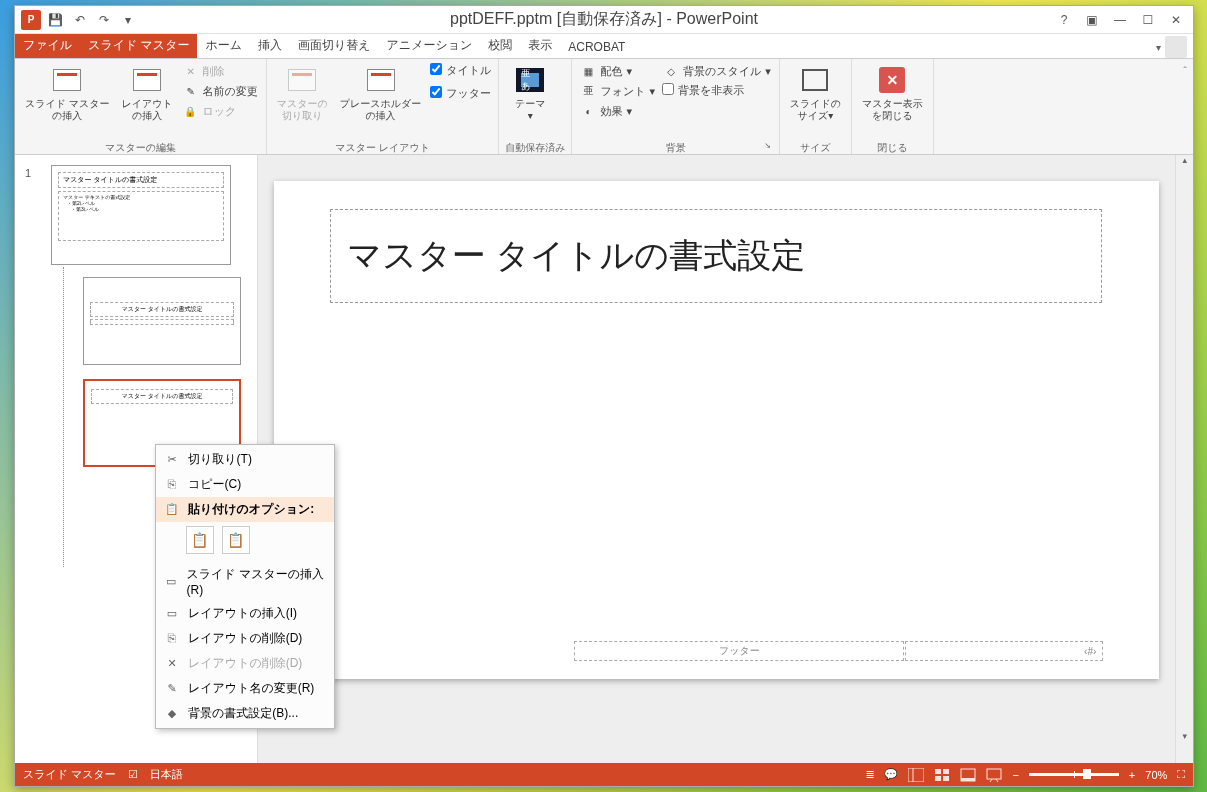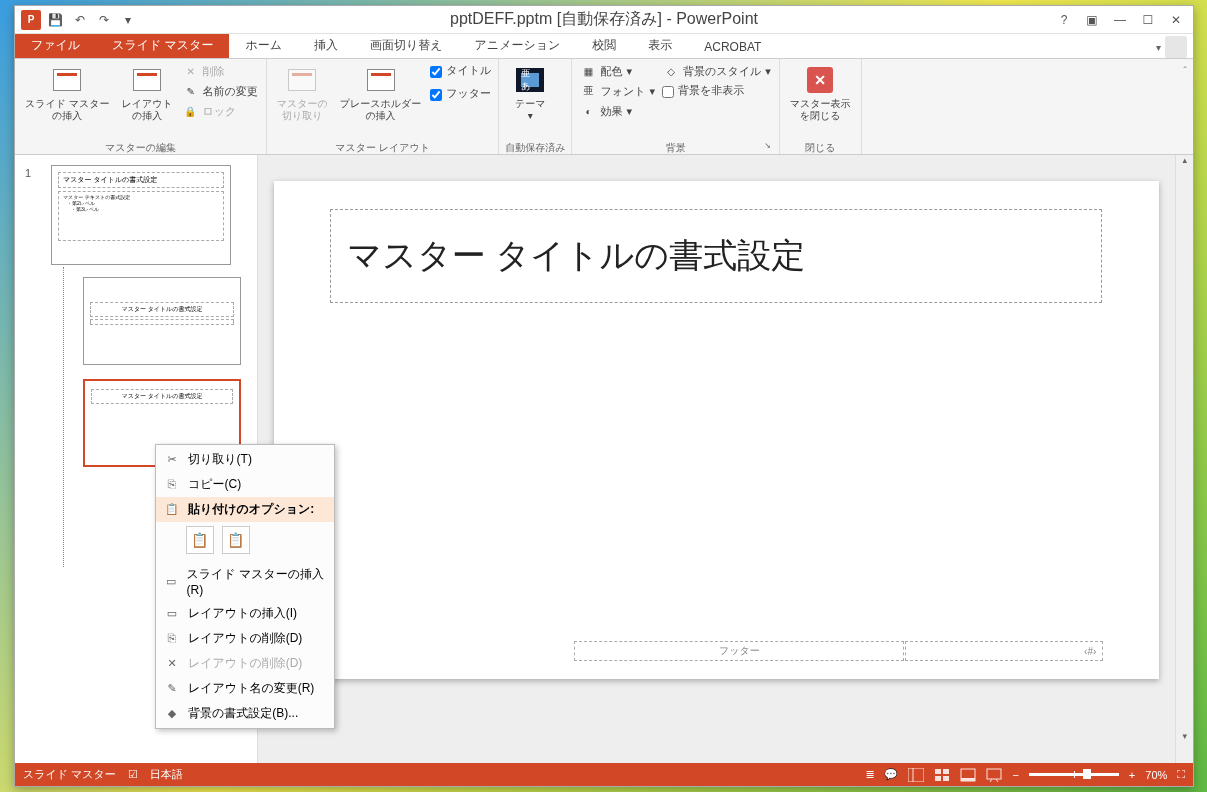--- a/index.html
+++ b/index.html
@@ -6,36 +6,36 @@
 body { background:linear-gradient(135deg,#3a9de0,#f0e850,#5fb845); width:1207px; height:792px; overflow:hidden; position:relative; }
 .window { position:absolute; top:5px; left:14px; width:1180px; height:782px; background:#fff; border:1px solid #aaa; box-shadow:0 3px 10px rgba(0,0,0,0.3); display:flex; flex-direction:column; }
 .titlebar { height:28px; background:#fff; display:flex; align-items:center; position:relative; border-bottom:1px solid #e1e1e1; }
 .qat { display:flex; align-items:center; gap:6px; padding-left:6px; }
 .app-icon { width:20px; height:20px; background:#d24726; color:#fff; font-size:10px; font-weight:bold; display:flex; align-items:center; justify-content:center; border-radius:2px; }
 .qat-btn { width:18px; height:18px; display:flex; align-items:center; justify-content:center; cursor:pointer; color:#555; font-size:12px; }
 .title-text { position:absolute; left:50%; transform:translateX(-50%); font-size:16px; color:#444; }
 .win-controls { margin-left:auto; display:flex; gap:2px; padding-right:4px; }
 .win-btn { width:26px; height:20px; display:flex; align-items:center; justify-content:center; cursor:pointer; color:#555; font-size:12px; }
 .ribbon-tabs { height:25px; background:#fff; display:flex; align-items:flex-end; padding-left:0; border-bottom:1px solid #ccc; }
-.tab { padding:4px 16px; font-size:12px; color:#444; cursor:pointer;margin-top:45px; }
+.tab { padding:4px 8px; font-size:12px; color:#444; cursor:pointer;margin-top:45px; }
 .tab.file { background:#d24726; color:#fff; height:25px; display:flex; align-items:center; }
 .tab.active { background:#d24726; color:#fff; }
 .tab-right { margin-left:auto; display:flex; align-items:center; gap:4px; padding-right:6px; }
 .avatar { width:22px; height:22px; background:#e6e6e6; border-radius:2px; }
 .ribbon { height:96px; background:#f5f5f5; border-bottom:1px solid #ccc; display:flex; font-size:11px; color:#444; }
 .group { border-right:1px solid #ddd; padding:3px 6px 1px; display:flex; flex-direction:column; }
 .group-content { flex:1; display:flex; gap:4px; align-items:flex-start; }
 .group-label { font-size:10px; color:#666; text-align:center; padding-top:2px; height:14px; }
 .big-btn { display:flex; flex-direction:column; align-items:center; gap:2px; padding:2px 4px; cursor:pointer; min-width:50px; }
 .big-btn .ico { width:32px; height:32px; display:flex; align-items:center; justify-content:center; }
 .big-btn .lbl { font-size:10px; text-align:center; line-height:12px; }
 .small-btns { display:flex; flex-direction:column; gap:2px; }
 .small-btn { display:flex; align-items:center; gap:4px; padding:1px 2px; cursor:pointer; font-size:11px; white-space:nowrap; }
 .small-btn .ico { width:16px; height:16px; display:flex; align-items:center; justify-content:center; font-size:10px; }
-.chk { display:flex; align-items:flex-end; gap:4px; font-size:11px; padding:1px; }
+.chk { display:flex; align-items:flex-start; gap:4px; font-size:11px; padding:1px; }
 .chk input { width:12px; height:12px; }
 .disabled { color:#aaa; }
 .workspace { flex:1; display:flex; background:#fff; overflow:hidden; }
 .thumb-pane { width:248px; background:#fff; border-right:1px solid #ddd; padding:10px 8px; position:relative; }
 .slide-num { position:absolute; left:10px; top:12px; font-size:11px; color:#555; }
 .master-thumb { margin-left:28px; width:180px; height:100px; border:1px solid #999; background:#fff; padding:6px; font-size:7px; position:relative; margin-bottom:12px; }
 .master-thumb .tbox { border:1px dashed #aaa; padding:2px 4px; margin-bottom:3px; font-size:7px; }
 .layout-thumb { margin-left:60px; width:158px; height:88px; border:1px solid #999; background:#fff; padding:6px; font-size:6px; margin-bottom:14px; cursor:pointer; position:relative; }
 .layout-thumb.selected { border:2px solid #d24726; }
 .layout-thumb .tbox { border:1px dashed #aaa; padding:2px 4px; font-size:6px; text-align:center; }
@@ -194,20 +194,32 @@
           <div class="small-btn"><span class="ico">◇</span><span>背景のスタイル</span> ▾</div>
           <label class="chk">
               <input type="checkbox" style="">
               <span>背景を非表示</span>
             </label>
         </div>
       </div>
       <div class="group-label" style="position:relative"><span>背景</span><span style="position:absolute;right:2px;font-size:8px">↘</span></div>
     </div>
 
+    <div class="group">
+      <div class="group-content">
+        <div class="big-btn">
+          <div class="ico">
+              <div class="ico-size"></div>
+            </div>
+          <div class="lbl"><span style="white-space:pre-line">スライドの
+サイズ</span>▾</div>
+        </div>
+      </div>
+      <div class="group-label">サイズ</div>
+    </div>
 
     <div class="group">
       <div class="group-content">
         <div class="big-btn">
           <div class="ico">
               <div class="ico-close">✕</div>
             </div>
           <div class="lbl" style="white-space:pre-line">マスター表示
 を閉じる</div>
         </div>

